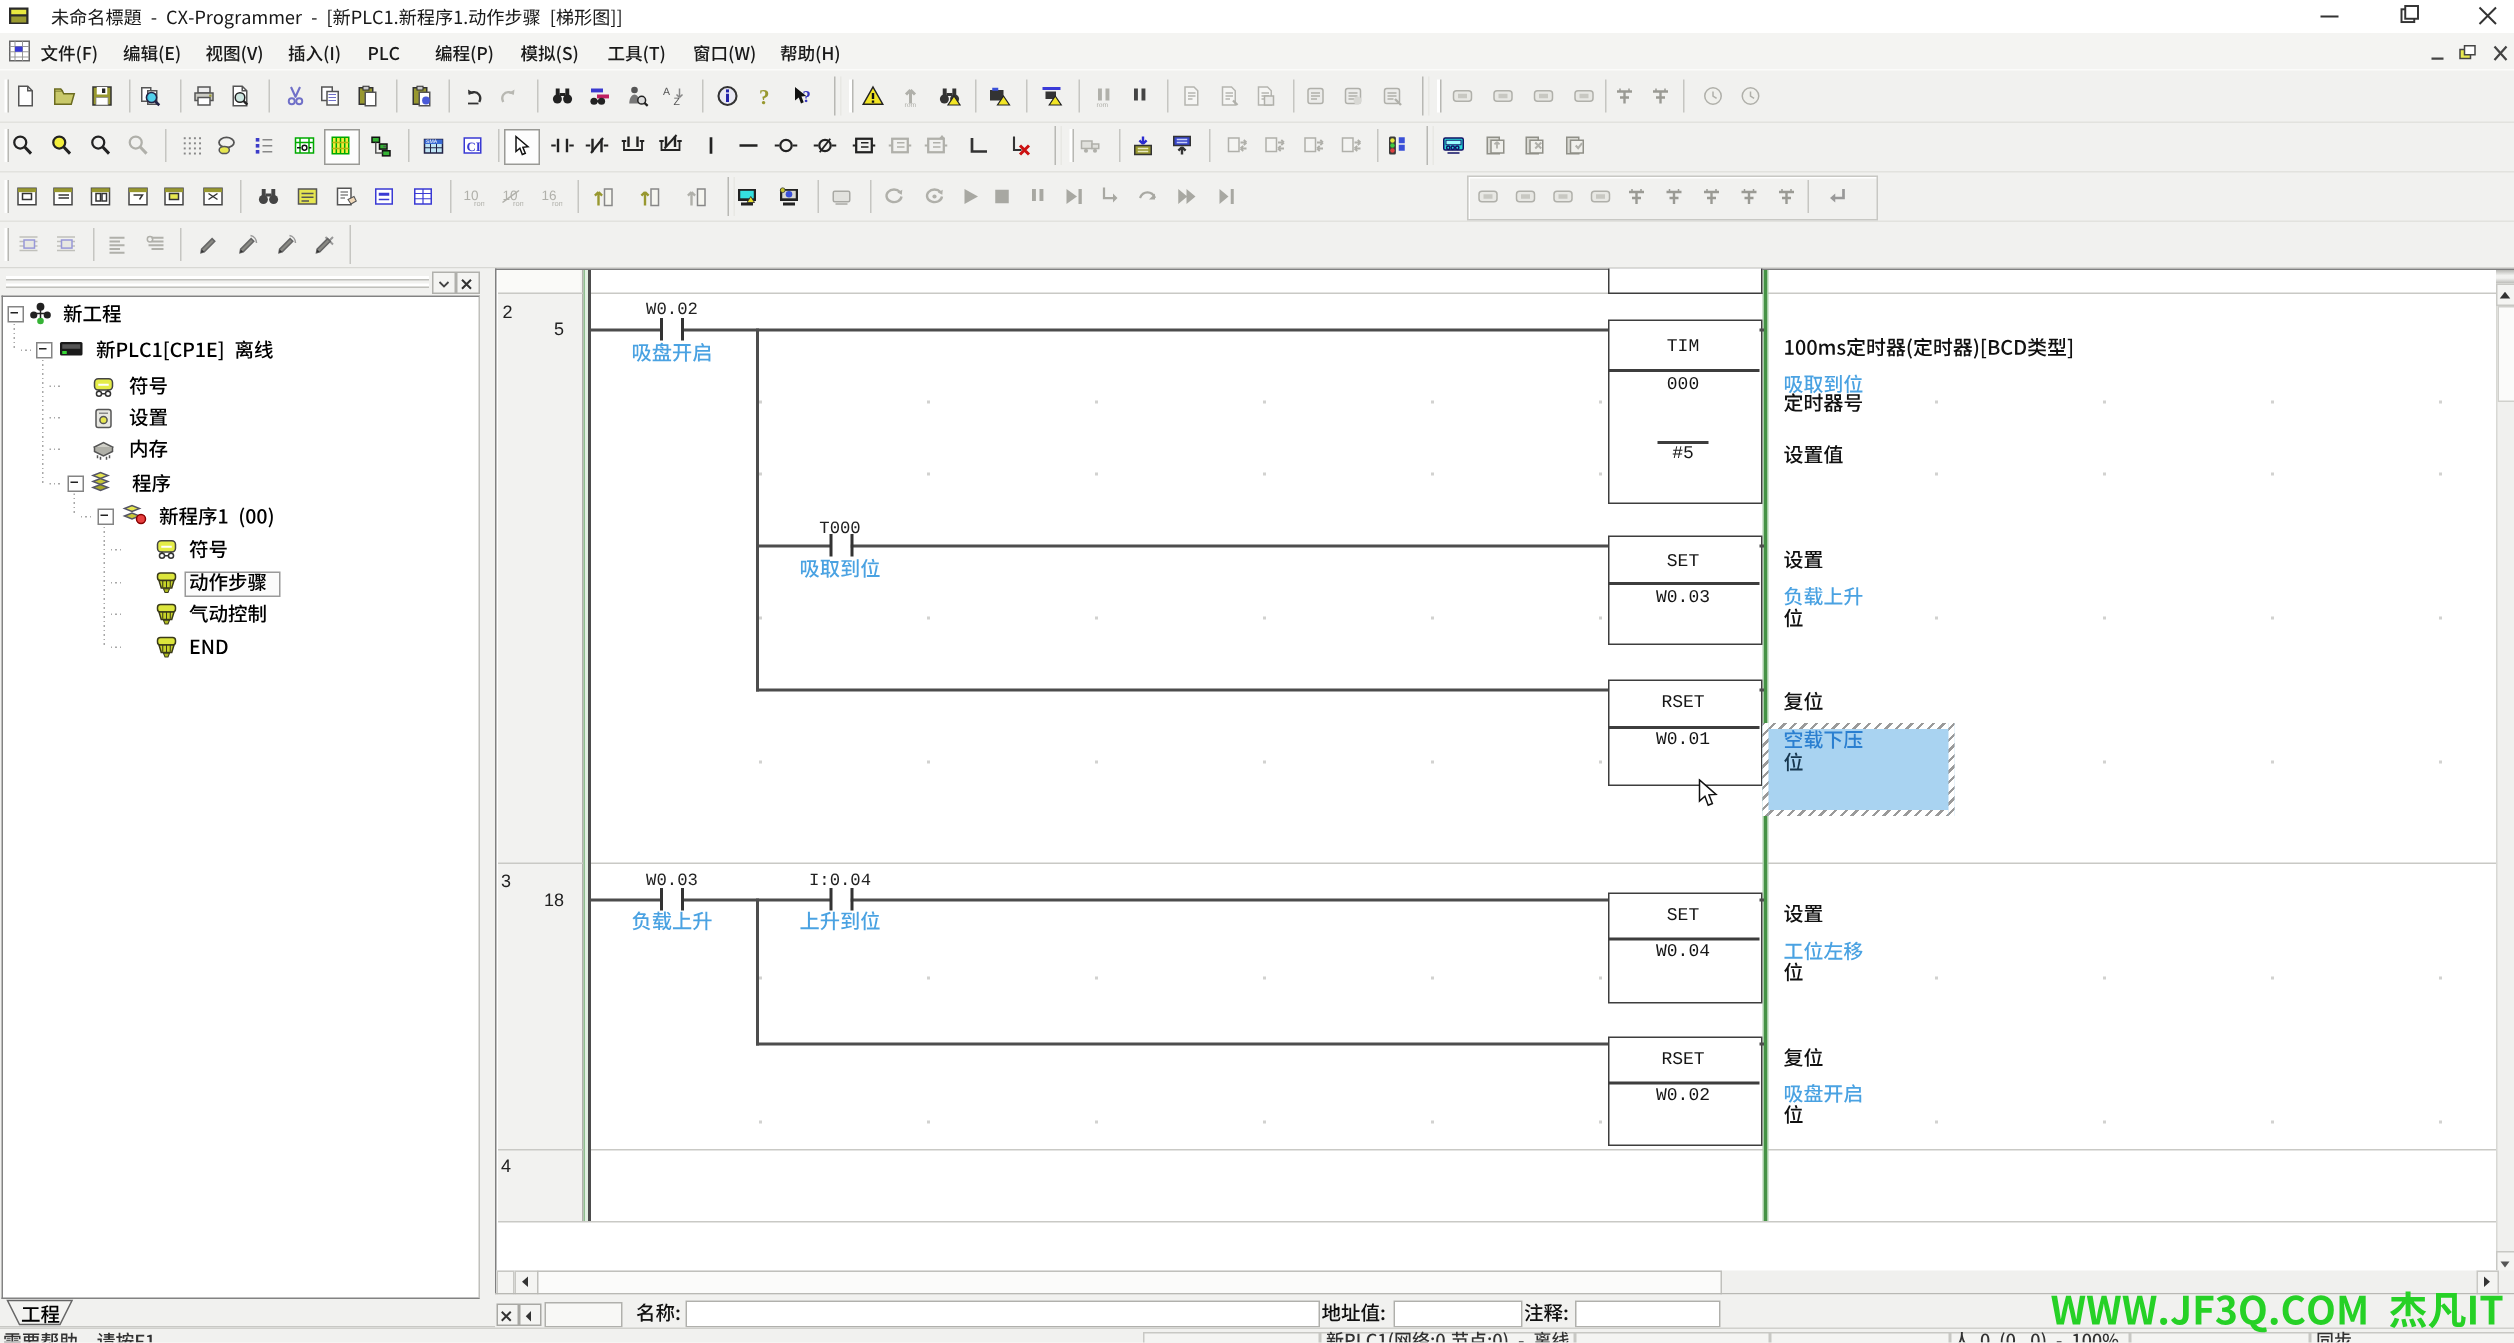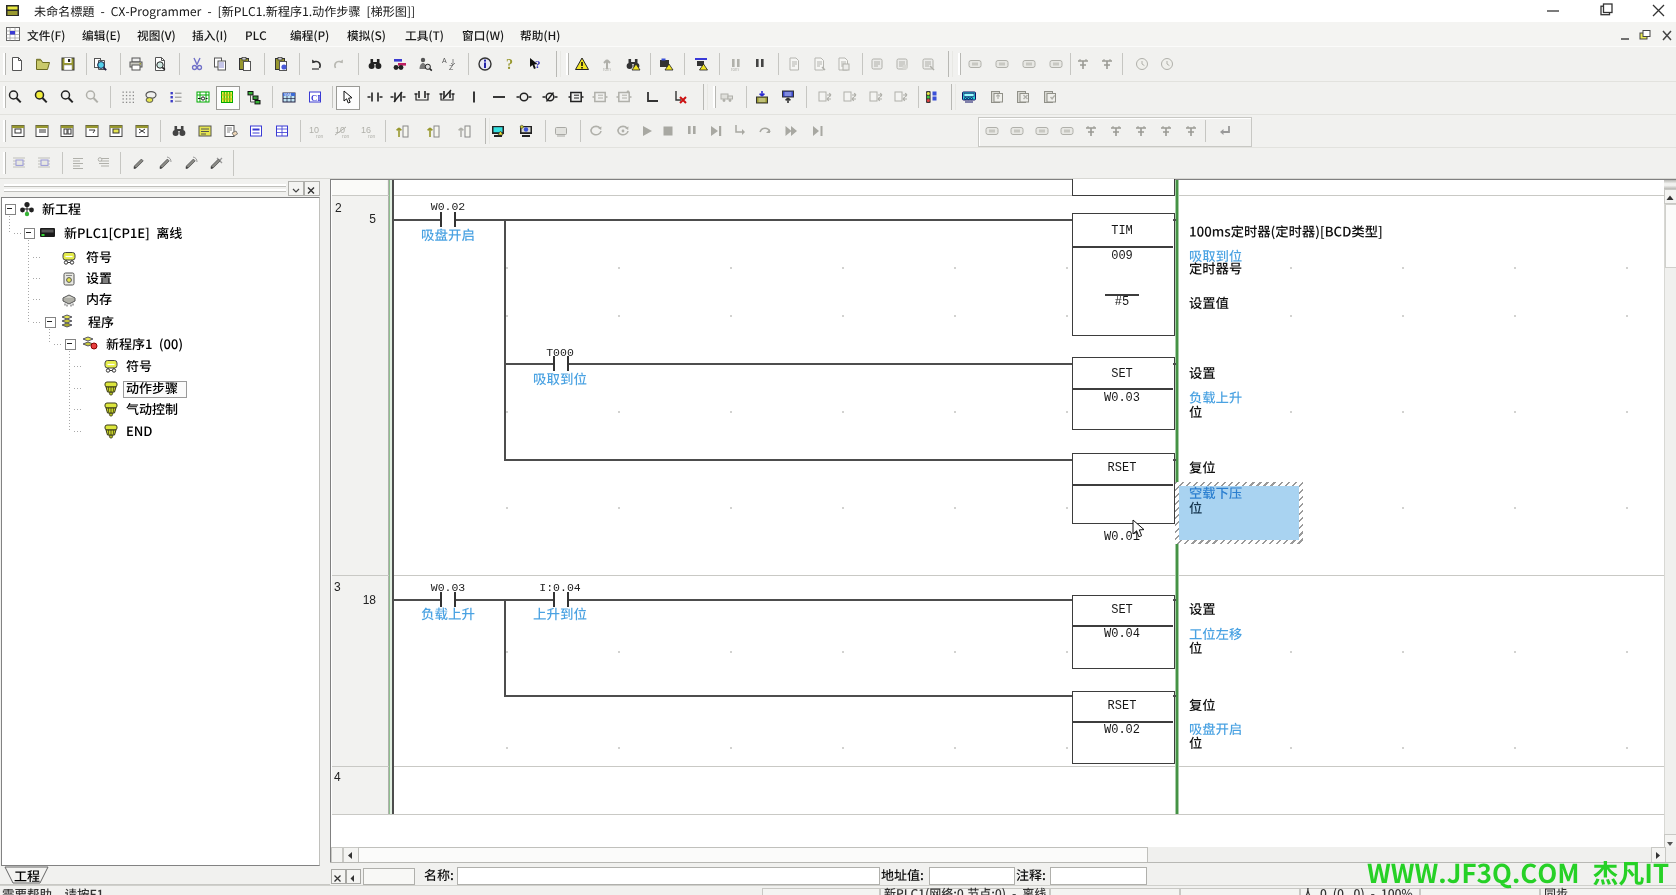--- a/index.html
+++ b/index.html
@@ -947,26 +947,26 @@
 <div style="position:absolute;left:1050px;top:888px;width:128px;height:7px;background:#f4f4f2;border:1px solid #c8c8c4;border-bottom:none"></div>
 <div style="position:absolute;left:1180px;top:888px;width:118px;height:7px;background:#f4f4f2;border:1px solid #c8c8c4;border-bottom:none"></div>
 <div style="position:absolute;left:1300px;top:888px;width:118px;height:7px;background:#f4f4f2;border:1px solid #c8c8c4;border-bottom:none"></div>
 <div style="position:absolute;left:1420px;top:888px;width:118px;height:7px;background:#f4f4f2;border:1px solid #c8c8c4;border-bottom:none"></div>
 <div style="position:absolute;left:1540px;top:888px;width:136px;height:7px;background:#f4f4f2;border:1px solid #c8c8c4;border-bottom:none"></div>
 <div style="position:absolute;left:448px;top:199.535px;transform:translateX(-50%);font:400 11.5px 'Liberation Mono';color:#222;white-space:pre;">W0.02</div>
 <div style="position:absolute;left:560px;top:345.535px;transform:translateX(-50%);font:400 11.5px 'Liberation Mono';color:#222;white-space:pre;">T000</div>
 <div style="position:absolute;left:448px;top:580.535px;transform:translateX(-50%);font:400 11.5px 'Liberation Mono';color:#222;white-space:pre;">W0.03</div>
 <div style="position:absolute;left:560px;top:580.535px;transform:translateX(-50%);font:400 11.5px 'Liberation Mono';color:#222;white-space:pre;">I:0.04</div>
 <div style="position:absolute;left:1122px;top:224.08px;transform:translateX(-50%);font:400 12px 'Liberation Mono';color:#161616;white-space:pre;">TIM</div>
-<div style="position:absolute;left:1122px;top:249.08px;transform:translateX(-50%);font:400 12px 'Liberation Mono';color:#161616;white-space:pre;">009</div>
+<div style="position:absolute;left:1122px;top:249.08px;transform:translateX(-50%);font:400 12px 'Liberation Mono';color:#161616;white-space:pre;">000</div>
 <div style="position:absolute;left:1122px;top:295.08px;transform:translateX(-50%);font:400 12px 'Liberation Mono';color:#161616;white-space:pre;">#5</div>
 <div style="position:absolute;left:1122px;top:366.58px;transform:translateX(-50%);font:400 12px 'Liberation Mono';color:#161616;white-space:pre;">SET</div>
 <div style="position:absolute;left:1122px;top:390.58px;transform:translateX(-50%);font:400 12px 'Liberation Mono';color:#161616;white-space:pre;">W0.03</div>
 <div style="position:absolute;left:1122px;top:460.58px;transform:translateX(-50%);font:400 12px 'Liberation Mono';color:#161616;white-space:pre;">RSET</div>
-<div style="position:absolute;left:1122px;top:485.58px;transform:translateX(-50%);font:400 12px 'Liberation Mono';color:#161616;white-space:pre;margin-top:44px;">W0.01</div>
+<div style="position:absolute;left:1122px;top:485.58px;transform:translateX(-50%);font:400 12px 'Liberation Mono';color:#161616;white-space:pre;">W0.01</div>
 <div style="position:absolute;left:1122px;top:602.58px;transform:translateX(-50%);font:400 12px 'Liberation Mono';color:#161616;white-space:pre;">SET</div>
 <div style="position:absolute;left:1122px;top:627px;transform:translateX(-50%);font:400 12px 'Liberation Mono';color:#161616;white-space:pre;">W0.04</div>
 <div style="position:absolute;left:1122px;top:698.58px;transform:translateX(-50%);font:400 12px 'Liberation Mono';color:#161616;white-space:pre;">RSET</div>
 <div style="position:absolute;left:1122px;top:722.58px;transform:translateX(-50%);font:400 12px 'Liberation Mono';color:#161616;white-space:pre;">W0.02</div>
 <div style="position:absolute;left:335px;top:201.08px;font:400 12px 'Liberation Sans';color:#222;white-space:pre;">2</div>
 <div style="position:absolute;left:376px;top:212.08px;transform:translateX(-100%);font:400 12px 'Liberation Sans';color:#222;white-space:pre;">5</div>
 <div style="position:absolute;left:334px;top:580.08px;font:400 12px 'Liberation Sans';color:#222;white-space:pre;">3</div>
 <div style="position:absolute;left:376px;top:593.08px;transform:translateX(-100%);font:400 12px 'Liberation Sans';color:#222;white-space:pre;">18</div>
 <div style="position:absolute;left:334px;top:770.08px;font:400 12px 'Liberation Sans';color:#222;white-space:pre;">4</div>
 <svg width="1676" height="895" viewBox="0 0 1676 895" style="position:absolute;left:0;top:0;z-index:50;pointer-events:none">

